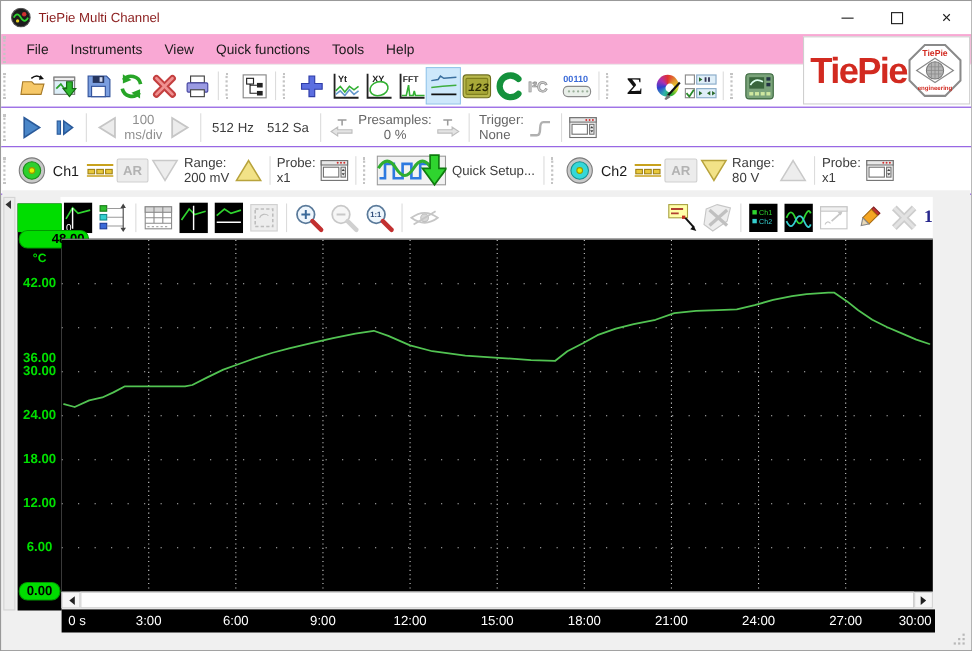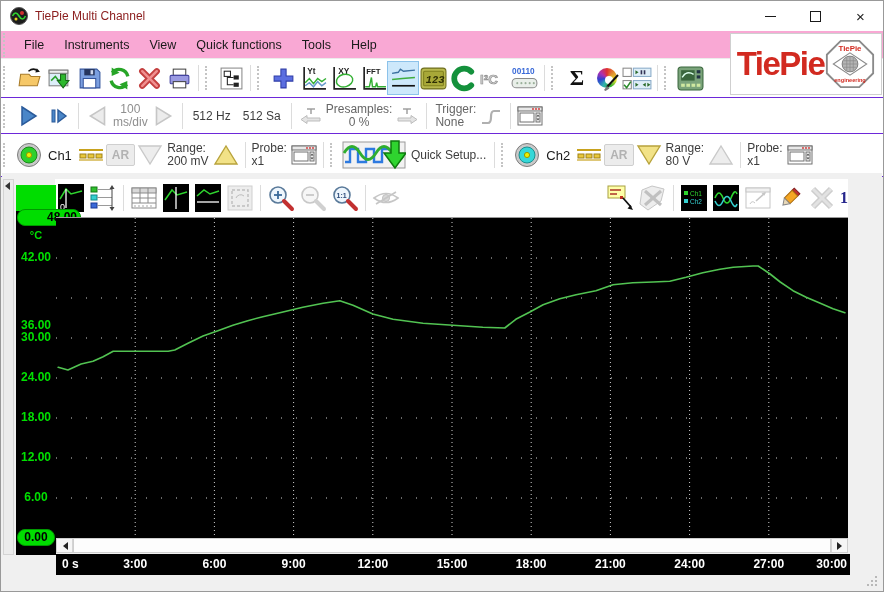--- a/index.html
+++ b/index.html
@@ -51,21 +51,21 @@
   .yunit{position:absolute;left:0;width:40px;text-align:center;font-size:11px;color:#00e000;font-weight:bold}
   .plot{position:absolute;left:54px;top:44px;width:792px;height:320px;background:#000;border-top:1px solid #9a9a9a}
   .hscroll{position:absolute;left:54px;top:365px;width:792px;height:15px;background:#f2f2f2;
            border:1px solid #cfcfcf;box-sizing:border-box;display:flex}
   .sb-btn{width:15px;background:#f6f6f6;border-right:1px solid #d4d4d4;display:flex;align-items:center;justify-content:center}
   .sb-btn.r{border-right:none;border-left:1px solid #d4d4d4}
   .sb-thumb{flex:1;background:#fdfdfd;border:1px solid #cfcfcf;margin:-1px 0}
   .arr-l{width:0;height:0;border:4px solid transparent;border-right:5px solid #222;margin-left:-3px}
   .arr-r{width:0;height:0;border:4px solid transparent;border-left:5px solid #222;margin-right:-3px}
   .xaxis{position:absolute;left:54px;top:381px;width:794px;height:21px;background:#000}
-  .xlab{position:absolute;top:3px;color:#fff;font-weight:bold;font-size:12px;white-space:nowrap}
+  .xlab{position:absolute;top:3px;color:#fff;font-weight:normal;font-size:12px;white-space:nowrap}
   .resize-grip{position:absolute;right:3px;bottom:2px}
   .gnum{font:bold 16px "Liberation Serif",serif;color:#26268c;margin-left:2px}
   .colorwheel{width:20px;height:20px;border-radius:50%;
       background:conic-gradient(#e03030,#e09030,#e8e030,#30b030,#30b0b0,#3040d0,#b030b0,#e03030);position:relative}
   .spacer{flex:1}
   svg{display:block}
 </style>
 </head>
 <body>
 

